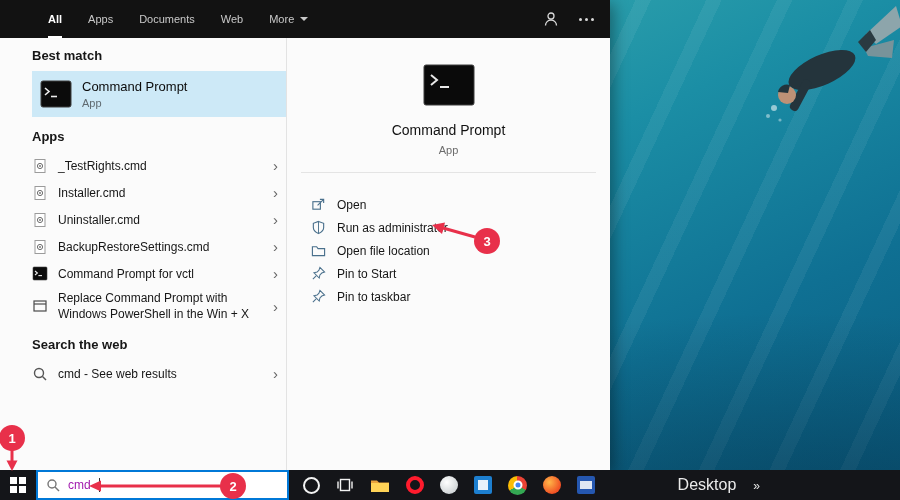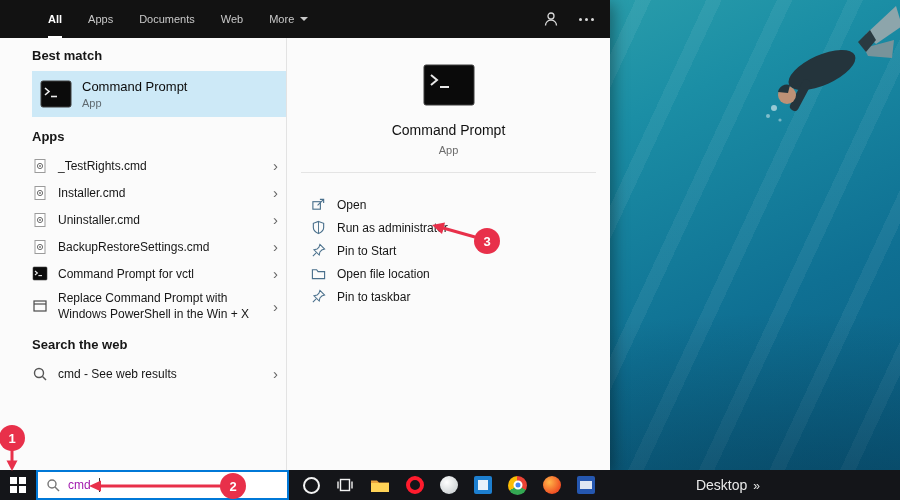--- a/index.html
+++ b/index.html
@@ -66,22 +66,22 @@
   .caret-line{width:1px;height:14px;background:#333}
   .tb-icons{display:flex;align-items:center;gap:16px;margin-left:14px}
   .ic-cortana{width:17px;height:17px;border-radius:50%;border:2px solid #f2f2f2}
   .ic-opera{width:18px;height:18px;border-radius:50%;border:4px solid #ff1b2d}
   .ic-light{width:18px;height:18px;border-radius:50%;background:radial-gradient(circle at 38% 35%,#ffffff,#cfd4d6 75%)}
   .ic-orange{width:18px;height:18px;border-radius:50%;background:radial-gradient(circle at 35% 35%,#ffb648,#f04e23 72%)}
   .ic-chrome{width:19px;height:19px;border-radius:50%;position:relative;
     background:conic-gradient(#ea4335 0 33%,#34a853 0 66%,#fbbc05 0 100%)}
   .ic-chrome i{position:absolute;left:50%;top:50%;transform:translate(-50%,-50%);
     width:9px;height:9px;border-radius:50%;background:#4285f4;border:2px solid #fff}
-  .desktop-lbl{position:absolute;right:140px;display:flex;align-items:flex-end;gap:6px;
-    color:#eaeaea;font-size:14px}
+  .desktop-lbl{position:absolute;right:140px;display:flex;align-items:flex-end;gap:17px;
+    color:#eaeaea;font-size:16px}
   .desktop-lbl .dchev::after{content:"»";font-size:12px;color:#eaeaea}
 
   
   .ann-svg{position:absolute;left:0;top:0;z-index:40;pointer-events:none}
   .ann-circle{position:absolute;width:26px;height:26px;border-radius:50%;background:#e8304a;
     color:#fff;font-size:13px;font-weight:bold;display:flex;align-items:center;justify-content:center;
     z-index:50;pointer-events:none}
   #ann1{left:-1px;top:425px}
   #ann2{left:220px;top:473px}
   #ann3{left:474px;top:228px}
@@ -250,31 +250,31 @@
           <div class="action">
             <svg width="15" height="15" viewBox="0 0 16 16">
               <path d="M8 1.5 l5.5 2 v4.5 c0 3.2 -2.8 5.3 -5.5 6.5 c-2.7 -1.2 -5.5 -3.3 -5.5 -6.5 v-4.5 z" fill="none" stroke="currentColor" stroke-width="1.2"></path>
               <line x1="8" y1="2" x2="8" y2="14" stroke="currentColor" stroke-width="1"></line>
             </svg>
             <span class="lbl">Run as administrator</span>
           </div>
 
           <div class="action">
             <svg width="15" height="15" viewBox="0 0 16 16">
+              <path d="M1.5 4 h4.5 l1.5 2 h7 v7.5 h-13 z" fill="none" stroke="currentColor" stroke-width="1.2"></path>
+            </svg>
+            <span class="lbl">Open file location</span>
+          </div>
+
+          <div class="action">
+            <svg width="15" height="15" viewBox="0 0 16 16">
               <path d="M9.5 1.5 L14.5 6.5 L11.5 7.5 L9.5 9.5 L8.8 12.8 L3.2 7.2 L6.5 6.5 L8.5 4.5 Z" fill="none" stroke="currentColor" stroke-width="1.1"></path>
               <line x1="2" y1="14" x2="5.5" y2="10.5" stroke="currentColor" stroke-width="1.1"></line>
             </svg>
             <span class="lbl">Pin to Start</span>
-          </div>
-
-          <div class="action">
-            <svg width="15" height="15" viewBox="0 0 16 16">
-              <path d="M1.5 4 h4.5 l1.5 2 h7 v7.5 h-13 z" fill="none" stroke="currentColor" stroke-width="1.2"></path>
-            </svg>
-            <span class="lbl">Open file location</span>
           </div>
 
           <div class="action">
             <svg width="15" height="15" viewBox="0 0 16 16">
               <path d="M9.5 1.5 L14.5 6.5 L11.5 7.5 L9.5 9.5 L8.8 12.8 L3.2 7.2 L6.5 6.5 L8.5 4.5 Z" fill="none" stroke="currentColor" stroke-width="1.1"></path>
               <line x1="2" y1="14" x2="5.5" y2="10.5" stroke="currentColor" stroke-width="1.1"></line>
             </svg>
             <span class="lbl">Pin to taskbar</span>
           </div>
 

